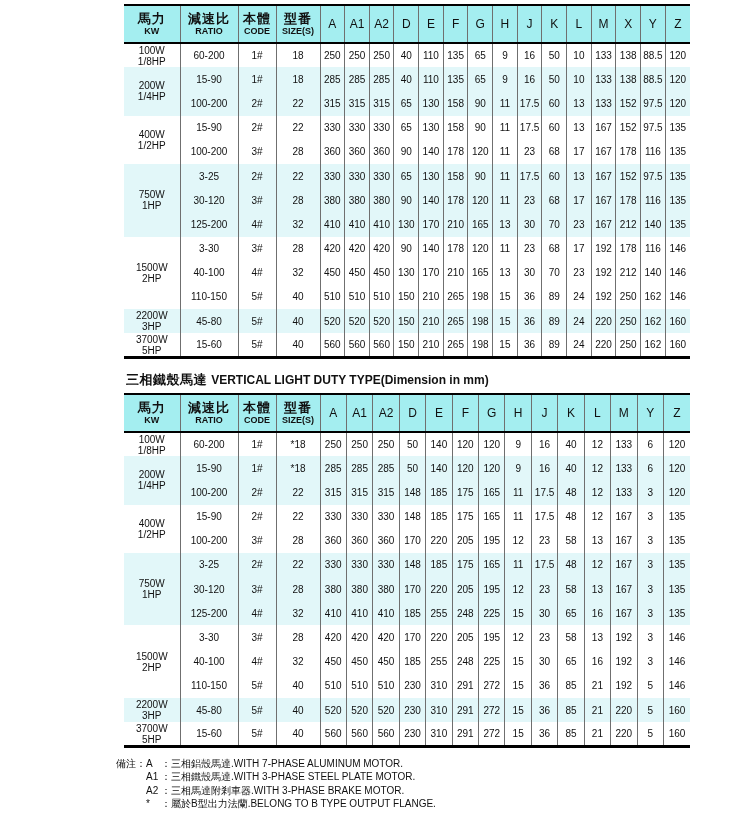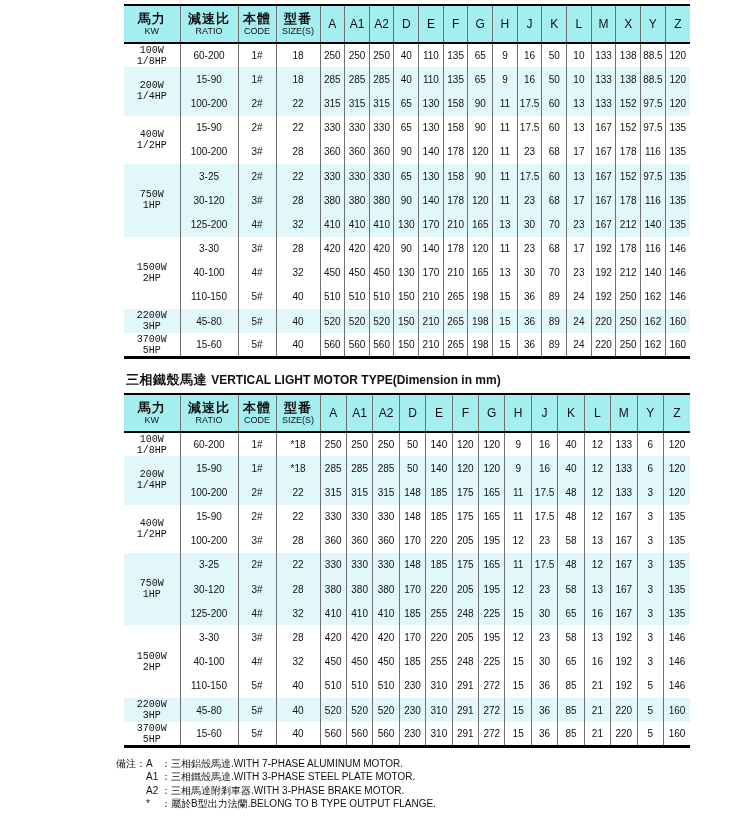--- a/index.html
+++ b/index.html
@@ -25,23 +25,23 @@
   .spec .no-left { border-left:none; }
   .spec thead th {
     background:var(--header-bg,#a4eef0);
     border-bottom:2px solid #000;
     height:38px;
   }
   .spec thead th.dim-h { font-size:12px; }
   .spec tbody tr { height:24.2px; background:#fff; }
   .spec tbody tr.shaded td, .spec tbody tr.shaded th { background:var(--shade-bg,#e2f7f9); }
   .zh { display:block; font-size:13px; font-weight:bold; line-height:15px; letter-spacing:1px; }
-  .en { display:block; font-size:9px;  font-weight:normal; line-height:11px; letter-spacing:0; }
+  .en { display:block; font-size:9px;  font-weight:bold; line-height:11px; letter-spacing:0; }
   .two-line { line-height:11px; }
-  .two-line span { display:block;font-family:Liberation Mono, monospace; }
+  .two-line span { display:block; }
 
   #table1 { margin-top:4px; }
   .t2-title {
     margin:12px 0 4px 80px;
     font-weight:bold; font-size:13px; letter-spacing:0.5px;
     white-space:nowrap;
   }
   .t2-title .title-en { font-size:12px; letter-spacing:0; }
 
   .notes { margin:9px 0 0 62px; font-size:10px; line-height:13.5px; color:#111; }
@@ -402,21 +402,21 @@
           <td>220</td>
           <td>250</td>
           <td>162</td>
           <td>160</td>
         </tr>
       </tbody>
     </table>
 
   <div class="t2-title">
     <span class="title-zh">三相鐵殼馬達</span>
-    <span class="title-en">VERTICAL LIGHT MOTOR TYPE(Dimension in mm)</span>
+    <span class="title-en">VERTICAL LIGHT DUTY TYPE(Dimension in mm)</span>
   </div>
 
   <table class="spec" id="table2">
       <colgroup>
         <col style="width: 56px;">
         <col style="width: 58px;">
         <col style="width: 38px;">
         <col style="width: 44px;">
         <col>
         <col>

